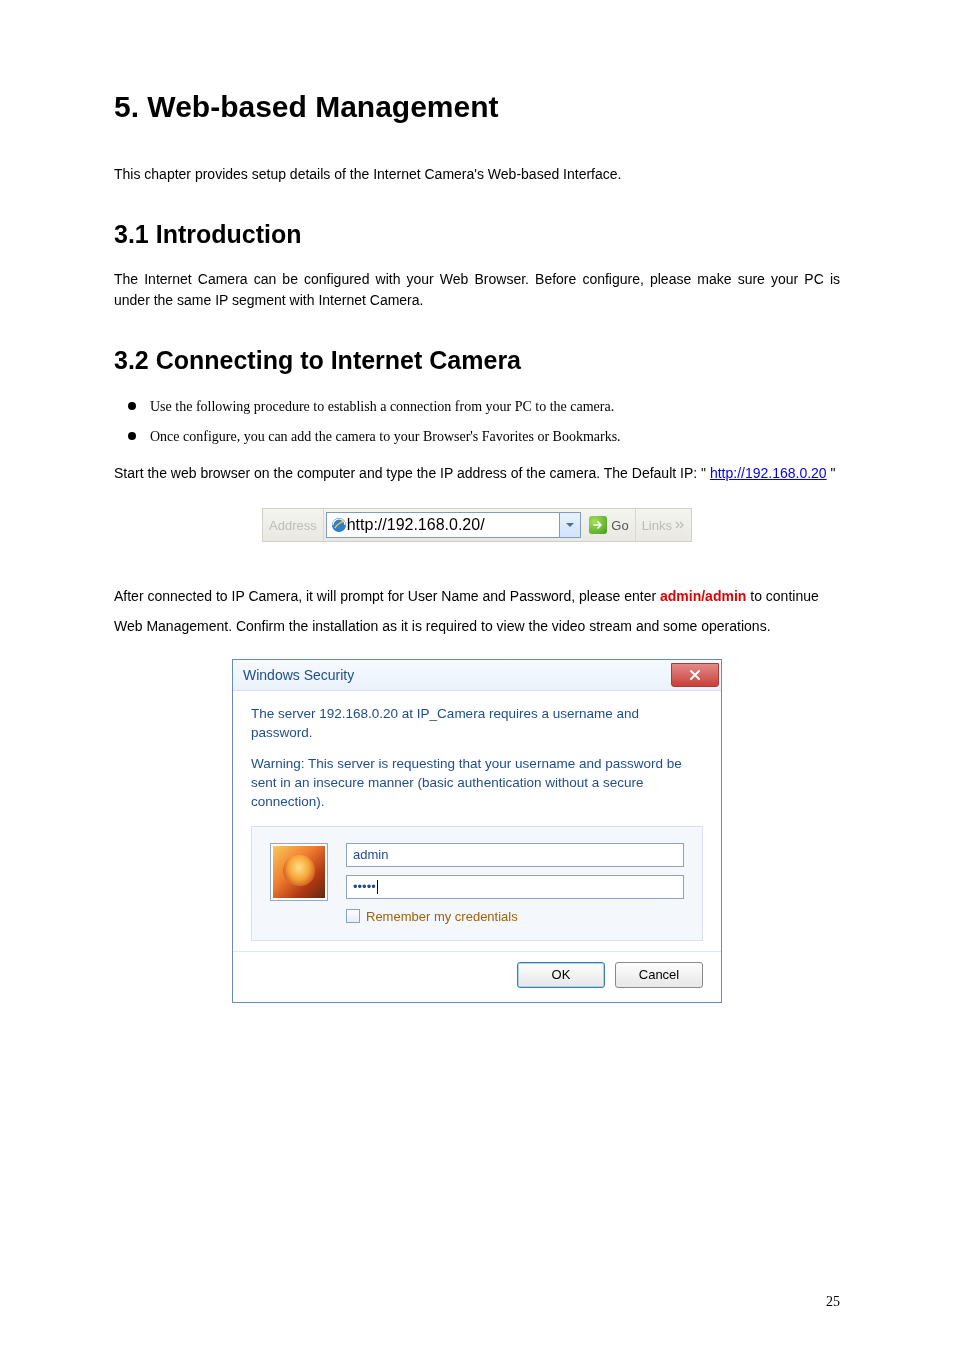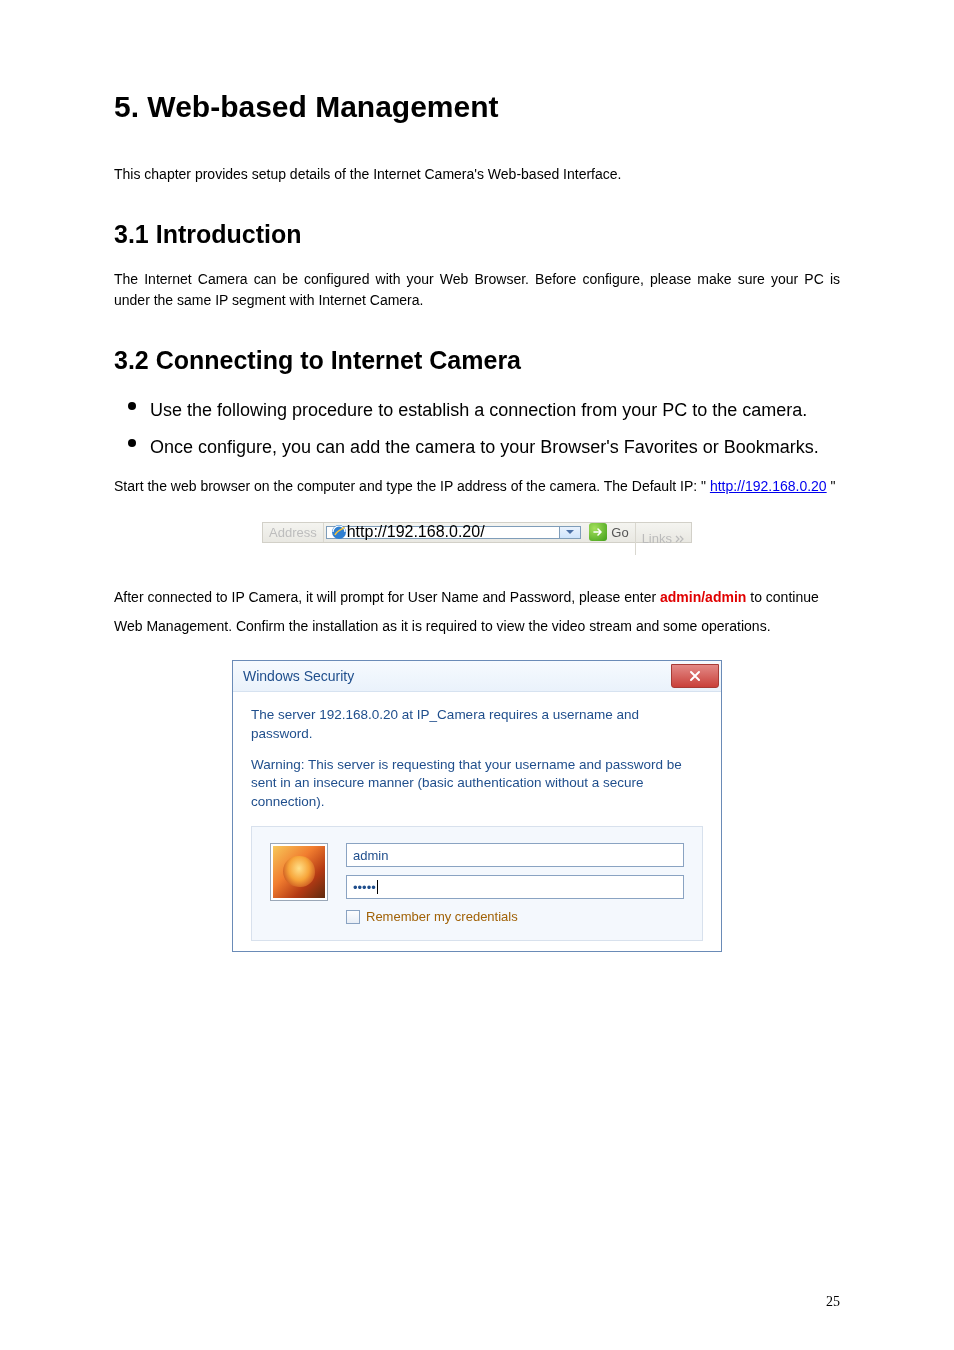--- a/index.html
+++ b/index.html
@@ -37,23 +37,24 @@
     text-align: left;
   }
   ul.bullets {
     list-style: none;
     padding: 0;
     margin: 0 0 14px 0;
   }
   ul.bullets li {
     position: relative;
     padding-left: 36px;
-    font-size: 18px;
+    font-size: 14px;
     line-height: 1.7;
     margin-bottom: 6px;
+    font-family: Liberation Serif, serif;
   }
   ul.bullets li::before {
     content: "";
     position: absolute;
     left: 14px;
     top: 7px;
     width: 8px;
     height: 8px;
     background: #000;
     border-radius: 50%;
@@ -75,21 +76,21 @@
   }
 
   
   .addrbar-wrap {
     margin: 24px auto 40px auto;
     width: 430px;
   }
   .addrbar {
     display: flex;
     align-items: stretch;
-    height: 21px;
+    height: 34px;
     background: linear-gradient(#f4f4f0, #e9e8e2);
     border: 1px solid #d2d0c8;
     box-sizing: border-box;
   }
   .addrbar-label {
     display: flex;
     align-items: center;
     padding: 0 6px 0 6px;
     font-size: 13px;
     color: #bdbdbd;
@@ -371,17 +372,21 @@
               <span>•••••</span>
                 <span class="caret"></span>
             </div>
             <label class="cred-checkbox-row">
               <span class="chk"></span>
               <span>Remember my credentials</span>
             </label>
           </div>
         </div>
       </div>
+      <div class="dlg-footer">
+        <div class="win-btn default">OK</div>
+        <div class="win-btn">Cancel</div>
+      </div>
     </div>
   </div>
 
   <div class="pagenum">25</div>
 </div>
 
 </body></html>

